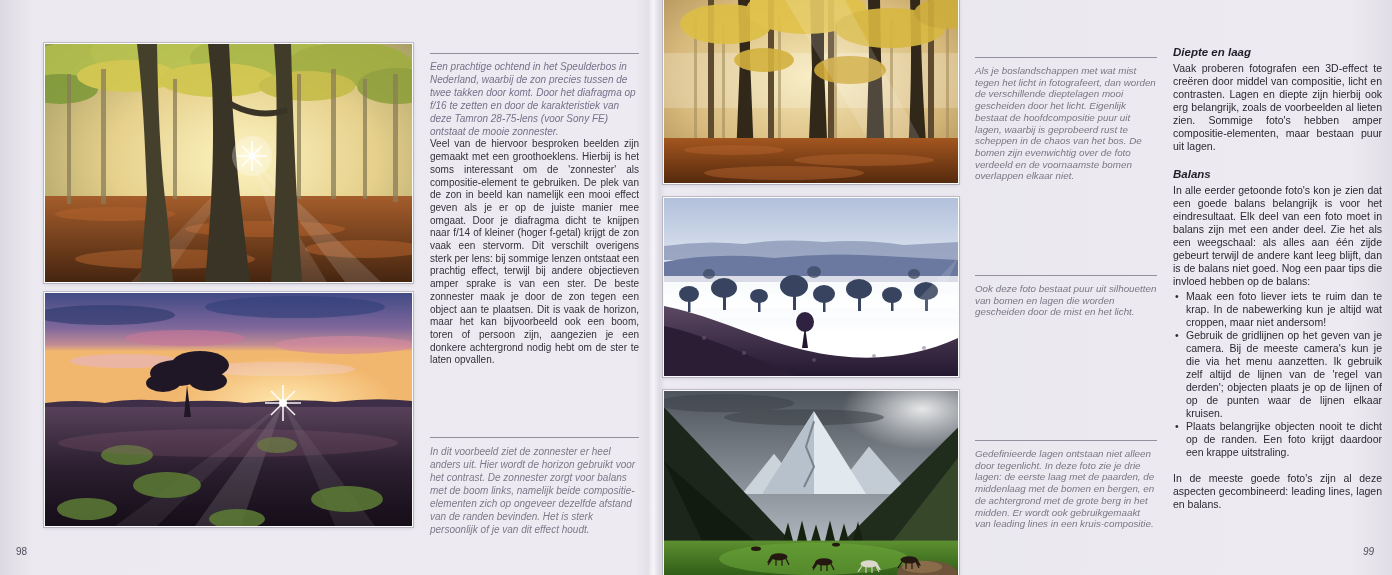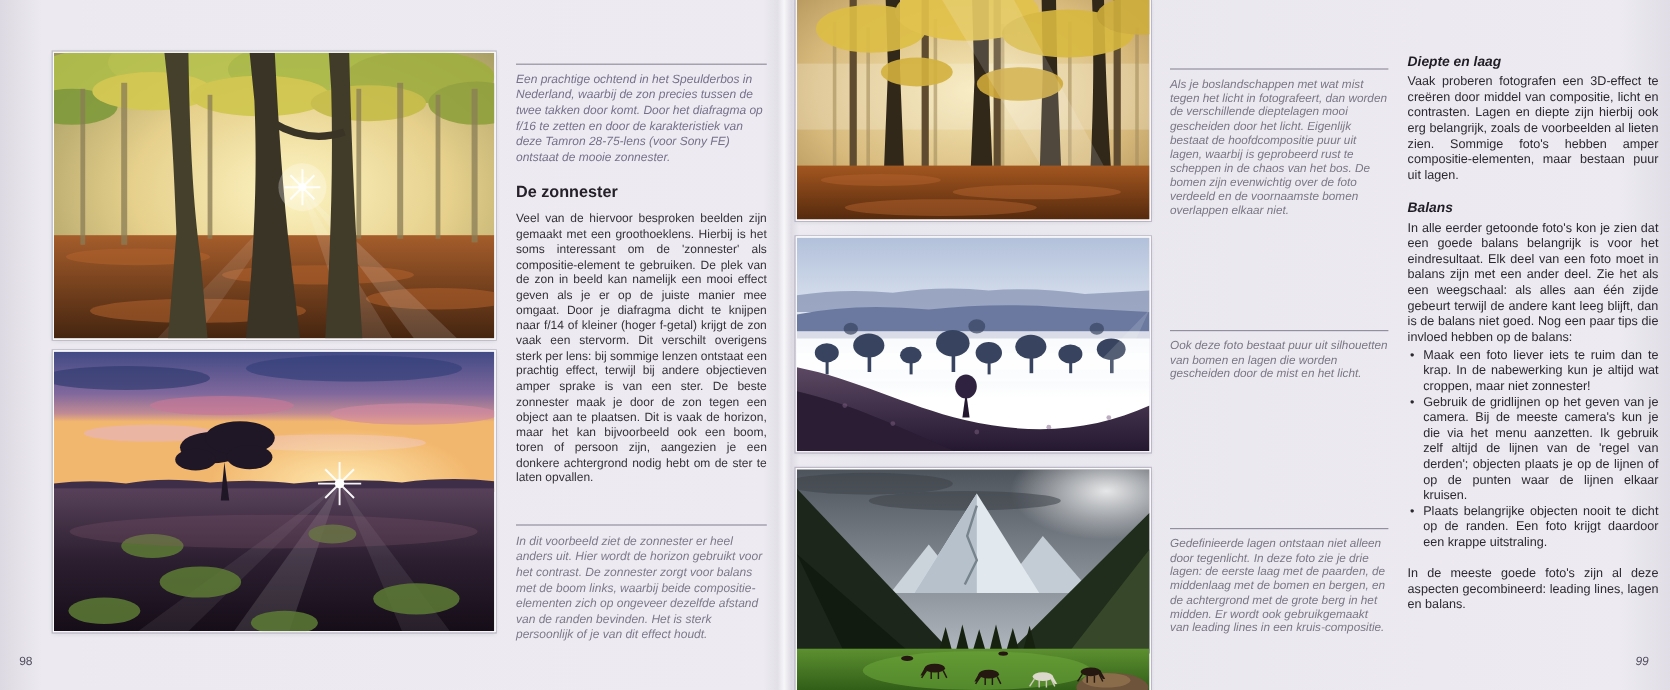--- a/index.html
+++ b/index.html
@@ -180,26 +180,25 @@
           <line x1="226" y1="98" x2="250" y2="122"></line>
             <line x1="250" y1="98" x2="226" y2="122"></line>
         </g>
       </g>
     </svg>
   </figure>
 
   <div class="lcol">
     <hr class="rule">
     <p class="caption">Een prachtige ochtend in het Speulderbos in Nederland, waarbij de zon precies tussen de twee takken door komt. Door het diafragma op f/16 te zetten en door de karakteristiek van deze Tamron 28-75-lens (voor Sony FE) ontstaat de mooie zonnester.</p>
-    <h2>De zonnester</h2>
     <p class="bodytext">Veel van de hiervoor besproken beelden zijn gemaakt met een groothoeklens. Hierbij is het soms interessant om de 'zonnester' als compositie-element te gebruiken. De plek van de zon in beeld kan namelijk een mooi effect geven als je er op de juiste manier mee omgaat. Door je diafragma dicht te knijpen naar f/14 of kleiner (hoger f-getal) krijgt de zon vaak een stervorm. Dit verschilt overigens sterk per lens: bij sommige lenzen ontstaat een prachtig effect, terwijl bij andere objectieven amper sprake is van een ster. De beste zonnester maak je door de zon tegen een object aan te plaatsen. Dit is vaak de horizon, maar het kan bijvoorbeeld ook een boom, toren of persoon zijn, aangezien je een donkere achtergrond nodig hebt om de ster te laten opvallen.</p>
   </div>
   <div class="lcap2">
     <hr class="rule">
-    <p class="caption">In dit voorbeeld ziet de zonnester er heel anders uit. Hier wordt de horizon gebruikt voor het contrast. De zonnester zorgt voor balans met de boom links, waarbij beide compositie-elementen zich op ongeveer dezelfde afstand van de randen bevinden. Het is sterk persoonlijk of je van dit effect houdt.</p>
+    <p class="caption">In dit voorbeeld ziet de zonnester er heel anders uit. Hier wordt de horizon gebruikt voor het contrast. De zonnester zorgt voor balans met de boom links, namelijk beide compositie-elementen zich op ongeveer dezelfde afstand van de randen bevinden. Het is sterk persoonlijk of je van dit effect houdt.</p>
   </div>
   <div class="pagenum left">98</div>
 
   <figure class="photo" id="ph3">
     <svg viewBox="0 0 294 185" preserveAspectRatio="none">
       <defs>
         <radialGradient id="g3" cx="0.5" cy="0.42" r="0.85">
           <stop offset="0" stop-color="#f6e8b6"></stop>
             <stop offset="0.55" stop-color="#d7b97c"></stop>
             <stop offset="1" stop-color="#97763f"></stop>
@@ -382,21 +381,21 @@
     <p class="caption">Gedefinieerde lagen ontstaan niet alleen door tegenlicht. In deze foto zie je drie lagen: de eerste laag met de paarden, de middenlaag met de bomen en bergen, en de achtergrond met de grote berg in het midden. Er wordt ook gebruikgemaakt van leading lines in een kruis-compositie.</p>
   </div>
 
   <div class="rcol">
     <h3>Diepte en laag</h3>
     <p>Vaak proberen fotografen een 3D-effect te creëren door middel van compositie, licht en contrasten. Lagen en diepte zijn hierbij ook erg belangrijk, zoals de voorbeelden al lieten zien. Sommige foto's hebben amper compositie-elementen, maar bestaan puur uit lagen.</p>
     <div class="gap"></div>
     <h3>Balans</h3>
     <p>In alle eerder getoonde foto's kon je zien dat een goede balans belangrijk is voor het eindresultaat. Elk deel van een foto moet in balans zijn met een ander deel. Zie het als een weegschaal: als alles aan één zijde gebeurt terwijl de andere kant leeg blijft, dan is de balans niet goed. Nog een paar tips die invloed hebben op de balans:</p>
     <ul>
-      <li>Maak een foto liever iets te ruim dan te krap. In de nabewerking kun je altijd wat croppen, maar niet zonnester!</li>
+      <li>Maak een foto liever iets te ruim dan te krap. In de nabewerking kun je altijd wat croppen, maar niet andersom!</li>
       <li>Gebruik de gridlijnen op het geven van je camera. Bij de meeste camera's kun je die via het menu aanzetten. Ik gebruik zelf altijd de lijnen van de 'regel van derden'; objecten plaats je op de lijnen of op de punten waar de lijnen elkaar kruisen.</li>
       <li>Plaats belangrijke objecten nooit te dicht op de randen. Een foto krijgt daardoor een krappe uitstraling.</li>
     </ul>
     <p class="closing">In de meeste goede foto's zijn al deze aspecten gecombineerd: leading lines, lagen en balans.</p>
   </div>
   <div class="pagenum right">99</div>
 
 </div>
 
 </body></html>

